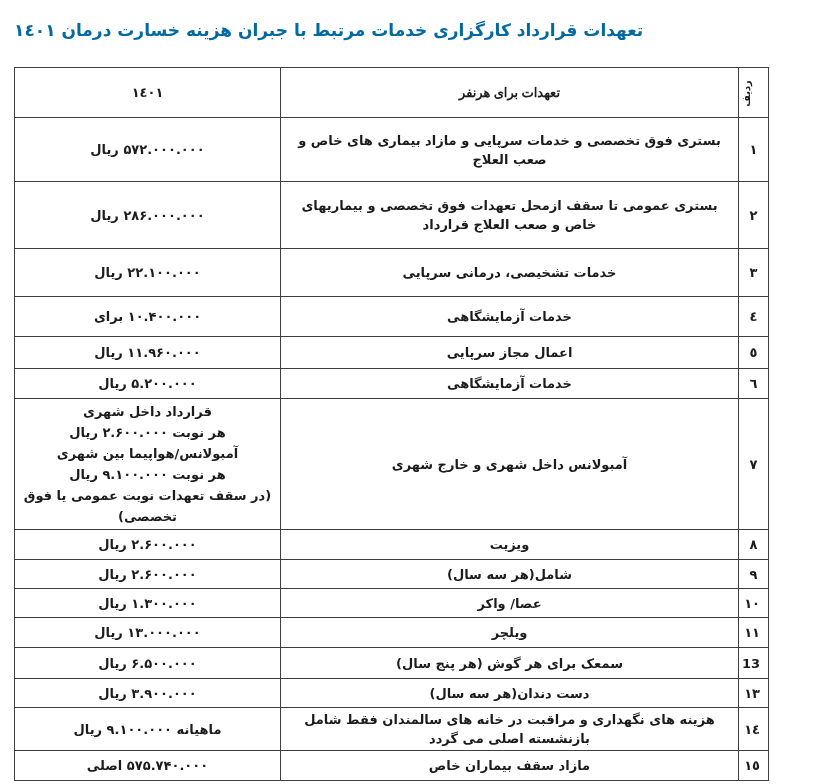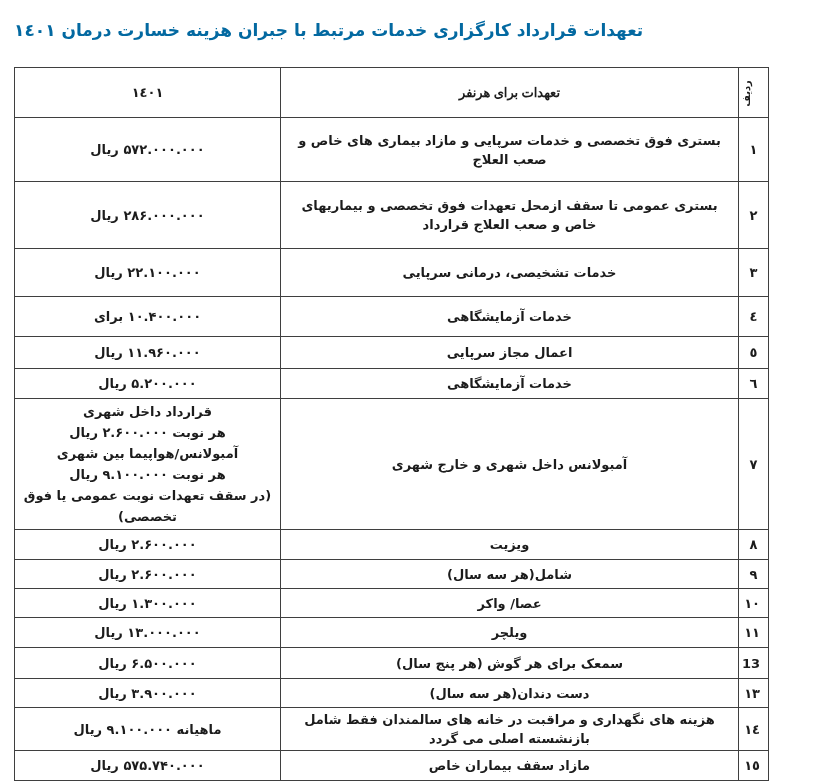--- a/index.html
+++ b/index.html
@@ -166,18 +166,18 @@
 
       <tr style="height:32px">
         <td class="c-num">١٤</td>
         <td class="c-ob">هزینه های نگهداری و مراقبت در خانه های سالمندان فقط شامل بازنشسته اصلی می گردد</td>
         <td class="c-val">ماهیانه ۹.۱۰۰.۰۰۰ ریال</td>
       </tr>
 
       <tr style="height:30px">
         <td class="c-num">١٥</td>
         <td class="c-ob">مازاد سقف بیماران خاص</td>
-        <td class="c-val">۵۷۵.۷۴۰.۰۰۰ ریال</td>
+        <td class="c-val">۵۷۵.۷۴۰.۰۰۰ اصلی</td>
       </tr>
     </tbody>
   </table>
 
 </div>
 
 </body></html>

